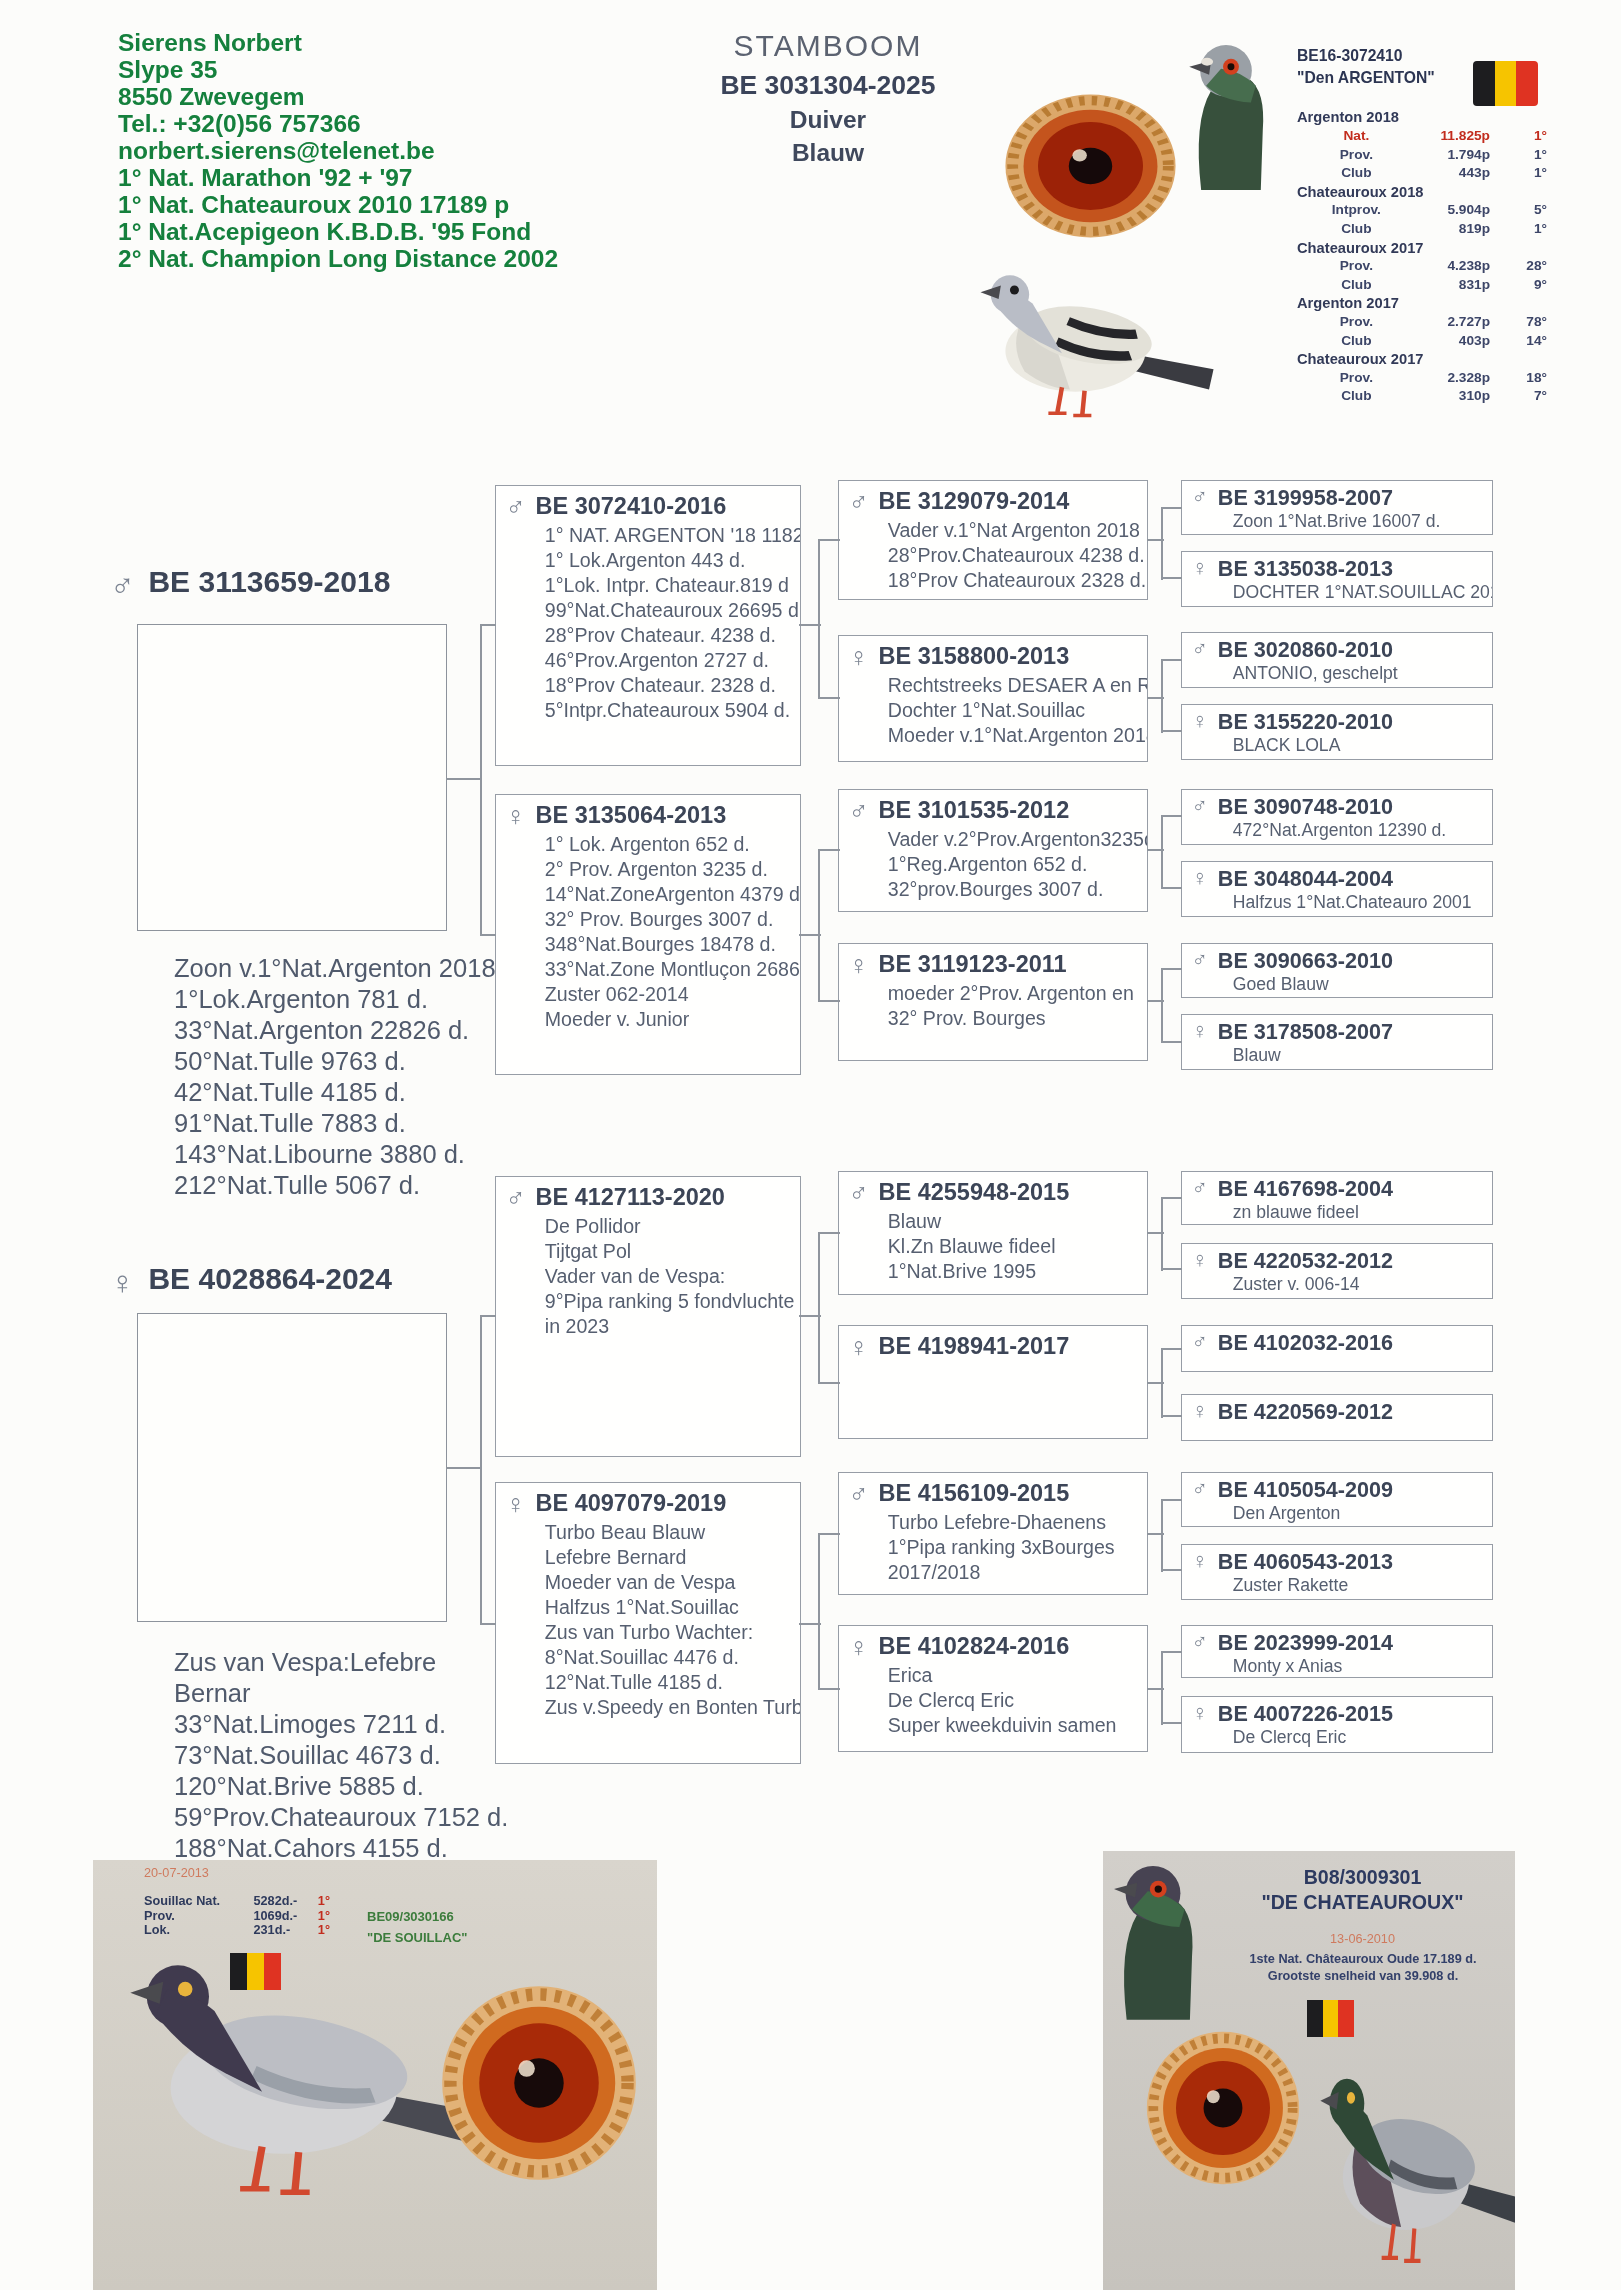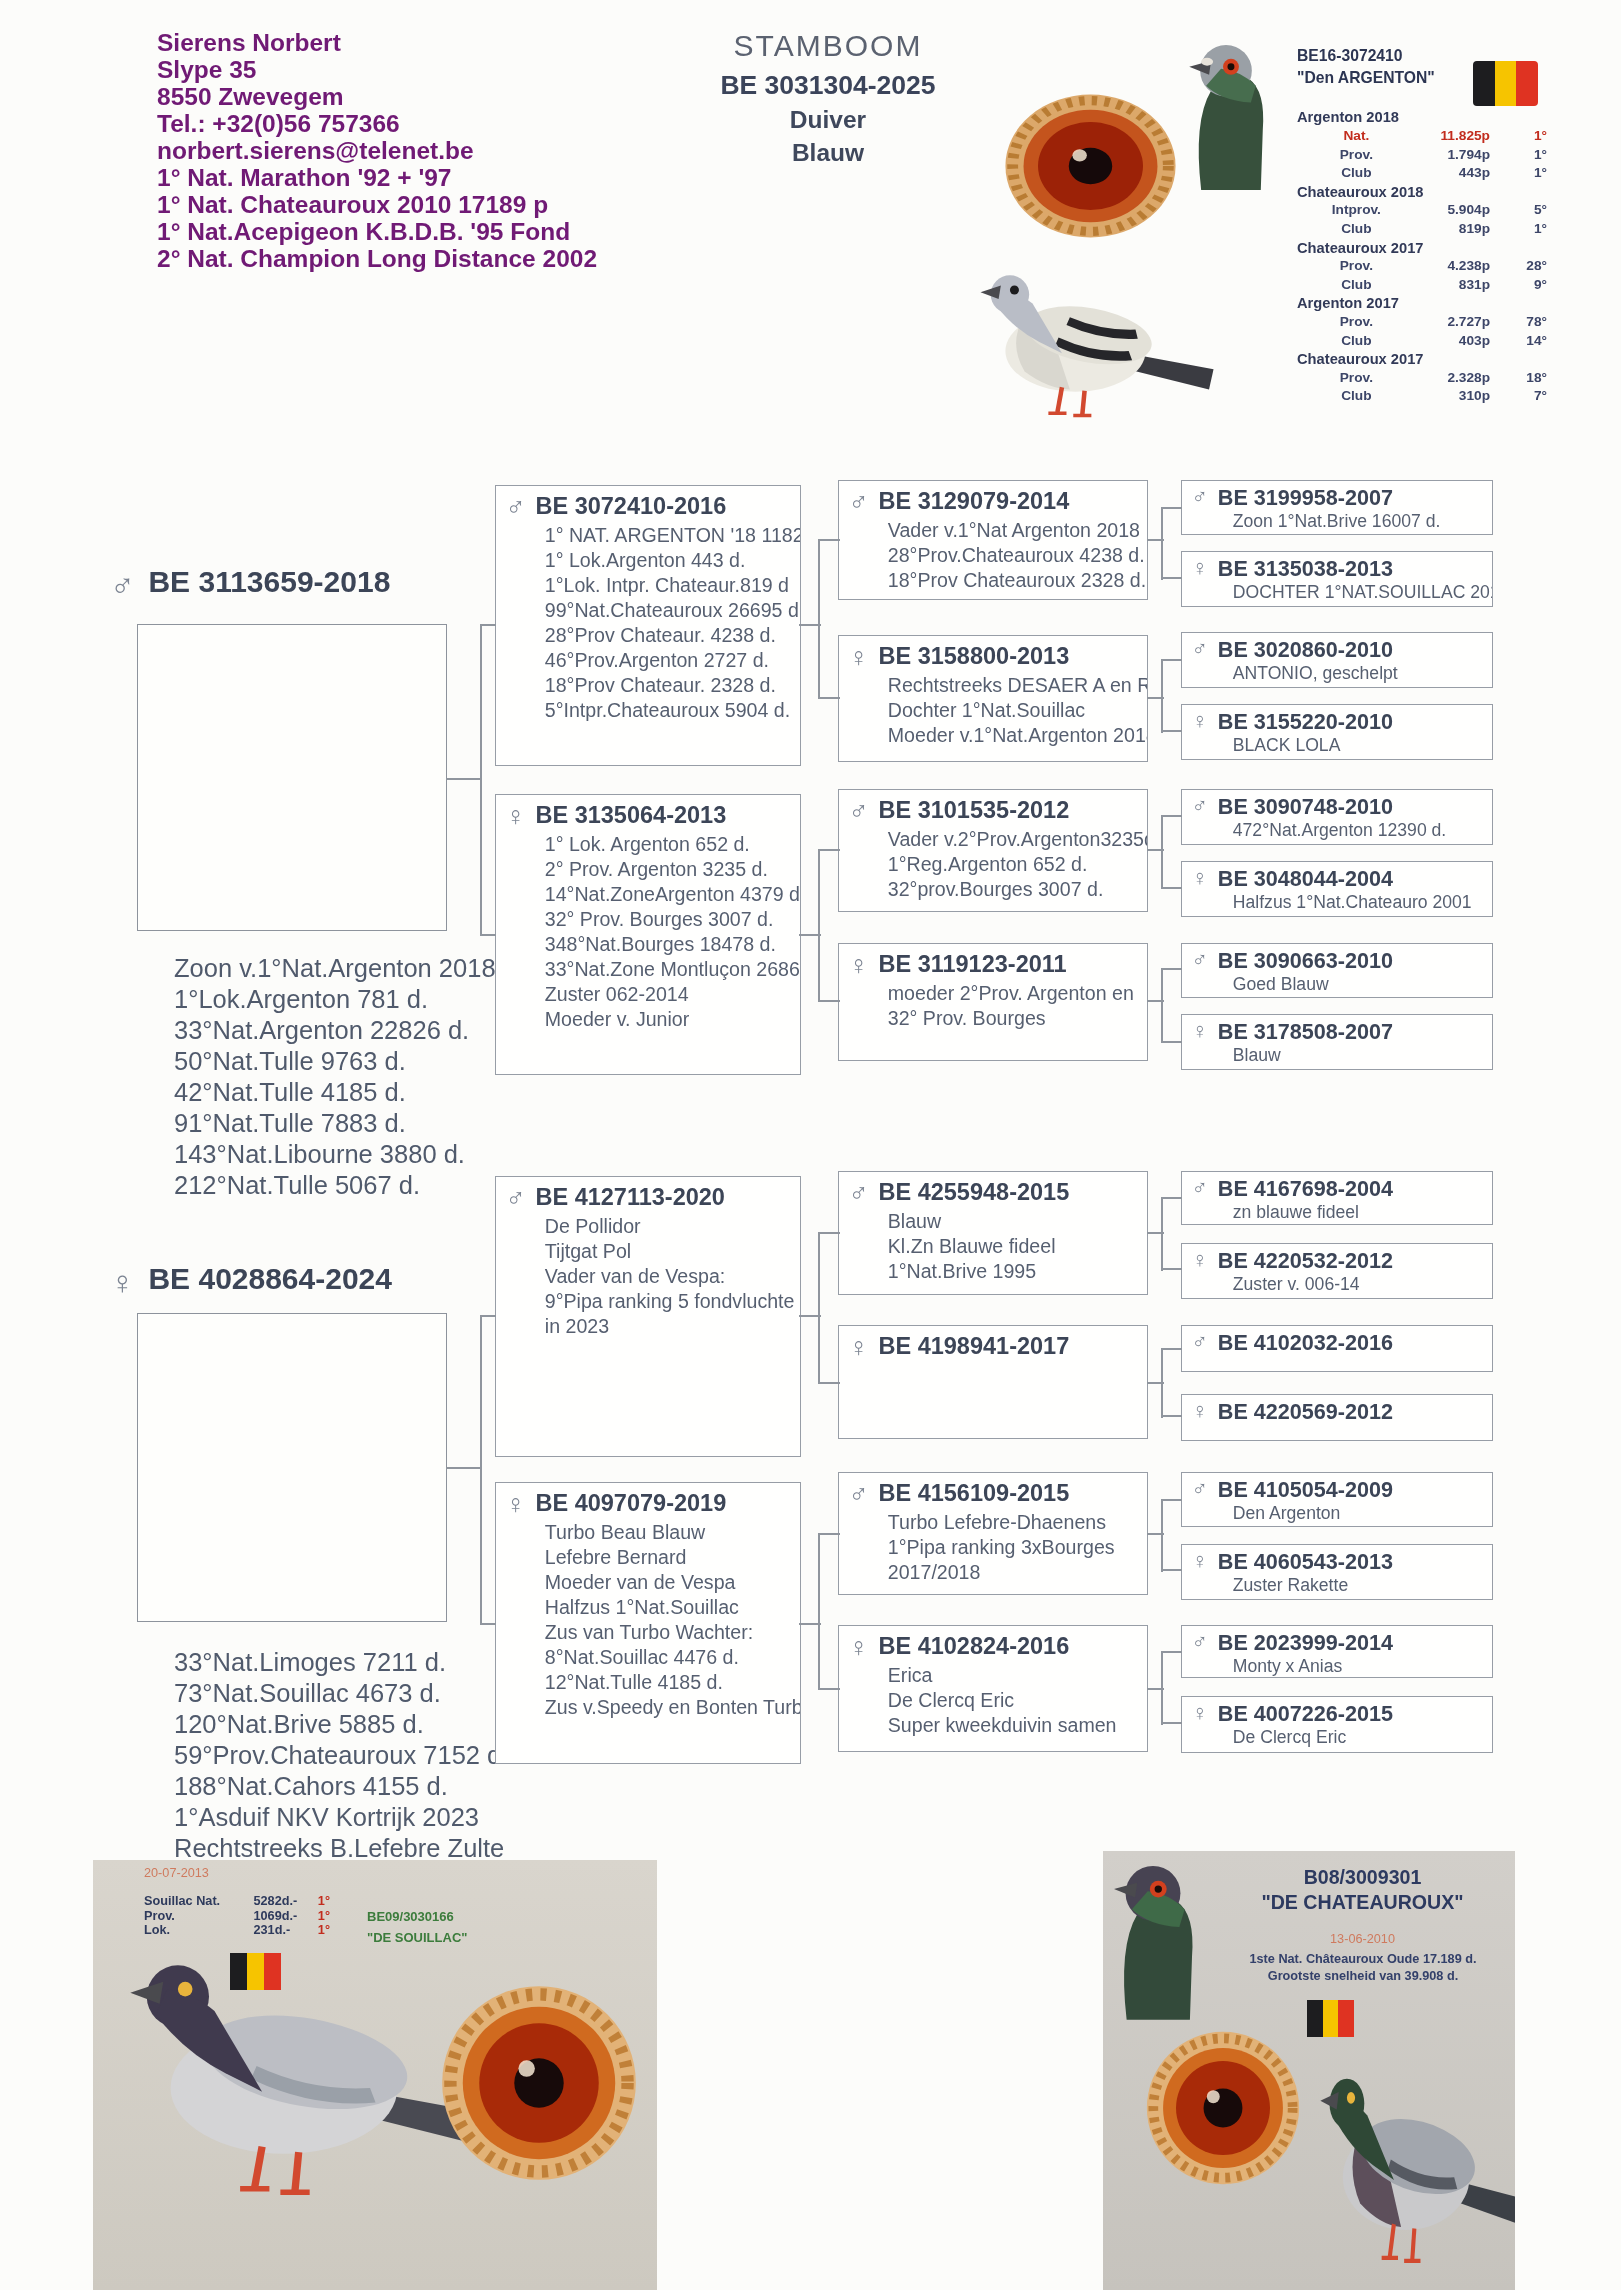--- a/index.html
+++ b/index.html
@@ -7,21 +7,21 @@
   .page {
     position:relative; width:1621px; height:2291px; margin:0 auto;
     background:#fcfcfa; overflow:hidden;
     font-family:"Liberation Sans","DejaVu Sans",sans-serif;
     color:#4a5264;
   }
   .abs { position:absolute; }
 
   
   .breeder { left:118px; top:29px; width:549px; }
-  .breeder > div { font-weight:bold; font-size:24.5px; line-height:27px; color:#701a75;margin-left:39px; }
+  .breeder > div { font-weight:bold; font-size:24.5px; line-height:27px; color:#15803d; }
   .title-block { left:676px; top:29px; width:304px; text-align:center; }
   .doc-title { font-size:30px; letter-spacing:2px; color:#5b6270; }
   .subject-ring { font-size:26.5px; font-weight:bold; color:#3b445a; margin-top:6.9px; }
   .subject-sex,.subject-color { font-size:24.5px; font-weight:bold; color:#3f485c; margin-top:4.9px; }
 
   
   .results-card { left:1297px; top:47px; width:294px; }
   .rc-ring { font-size:15.7px; font-weight:bold; color:#2c3552; }
   .rc-name { font-size:15.7px; font-weight:bold; color:#2c3552; margin-top:3.9px; }
   .rc-groups { margin-top:21.6px; }
@@ -239,20 +239,21 @@
       <div>143°Nat.Libourne 3880 d.</div>
       <div>212°Nat.Tulle 5067 d.</div>
     </div>
 
   <div class="abs parent-head" style="left:110px;top:1262px">
     <span class="sexbig">♀</span>
     <span class="parent-ring">BE 4028864-2024</span>
   </div>
   <div class="abs photo-frame" style="left:137px;top:1313px;width:310px;height:309px"></div>
   <div class="abs parent-notes" style="left:174px;top:1647px;width:343px">
+      <div>Zus van Vespa:Lefebre Bernar</div>
       <div>33°Nat.Limoges 7211 d.</div>
       <div>73°Nat.Souillac 4673 d.</div>
       <div>120°Nat.Brive 5885 d.</div>
       <div>59°Prov.Chateauroux 7152 d.</div>
       <div>188°Nat.Cahors 4155 d.</div>
       <div>1°Asduif NKV Kortrijk 2023</div>
       <div>Rechtstreeks B.Lefebre Zulte</div>
     </div>
 
   <div class="pbox g2" style="top:485px;height:281px">

